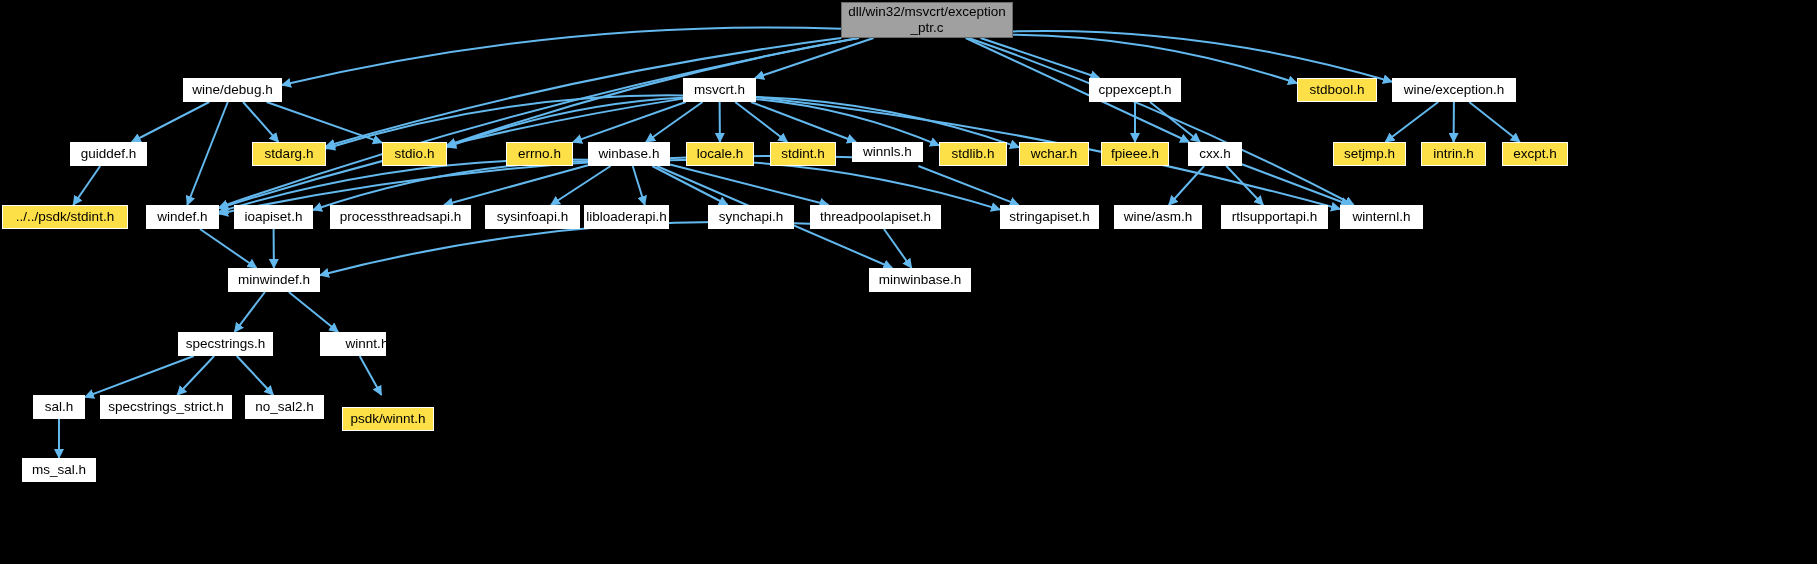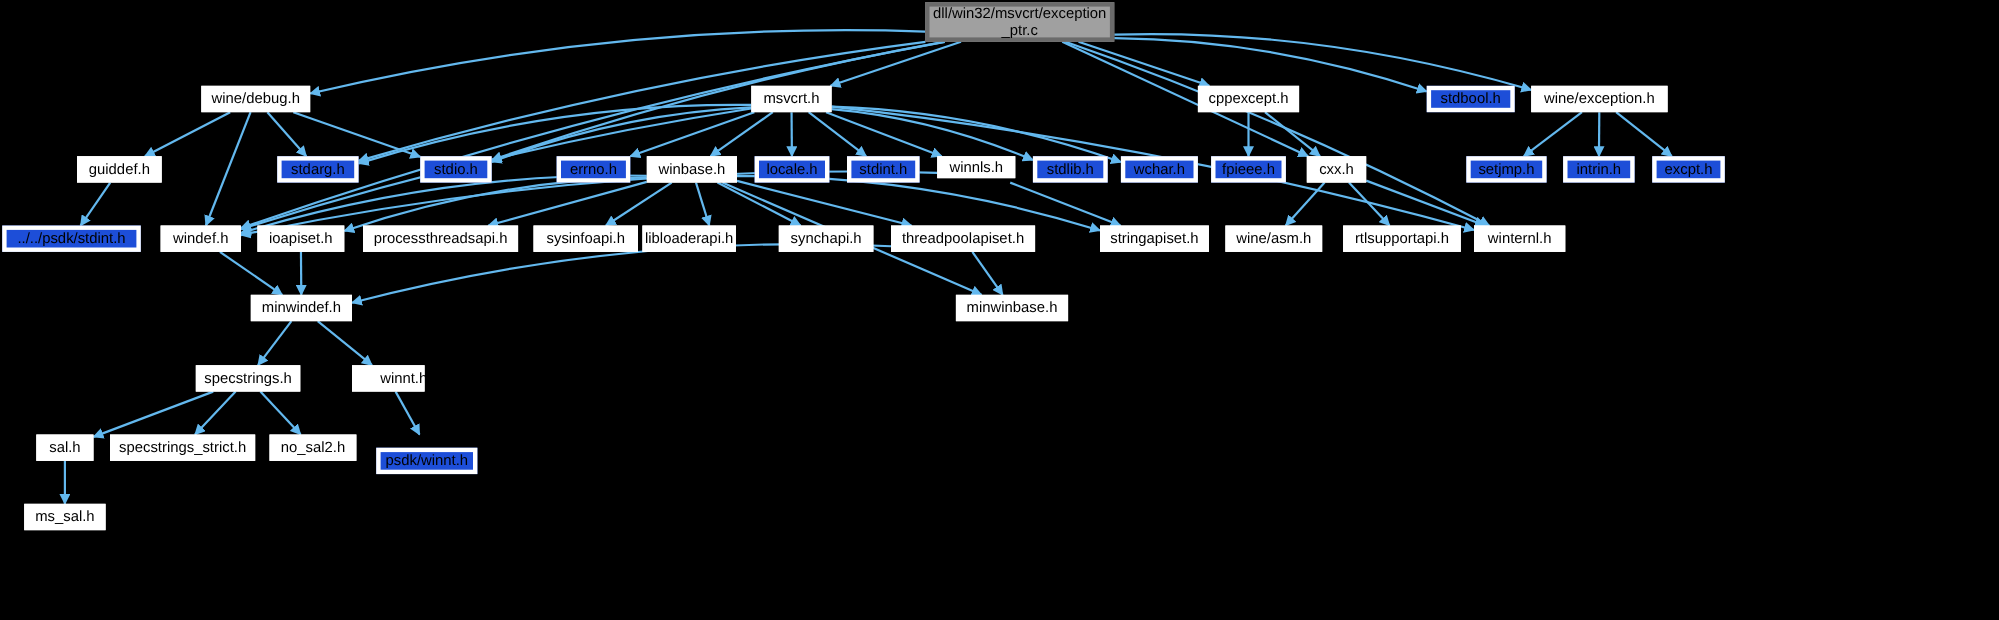--- a/index.html
+++ b/index.html
@@ -25,34 +25,34 @@
     position: absolute;
     left: 0;
     top: 0;
     width: 1817px;
     height: 564px;
     pointer-events: none;
   }
   .node {
     position: absolute;
     box-sizing: border-box;
-    border: 4px solid #ffffff;
+    border: 1px solid #ffffff;
     background: #ffffff;
     color: #000000;
     font-size: 13.5px;
     line-height: 1.15;
     display: flex;
     align-items: center;
     justify-content: center;
     text-align: center;
     white-space: pre;
     z-index: 5;
   }
   .node.gray {
-    background: #1d4ed8;
+    background: #fde047;
   }
   .node.root {
     background: #a0a0a0;
     border-color: #6b6b6b;
   }
 </style>
 </head>
 <body>
 
 <div id="graph">

